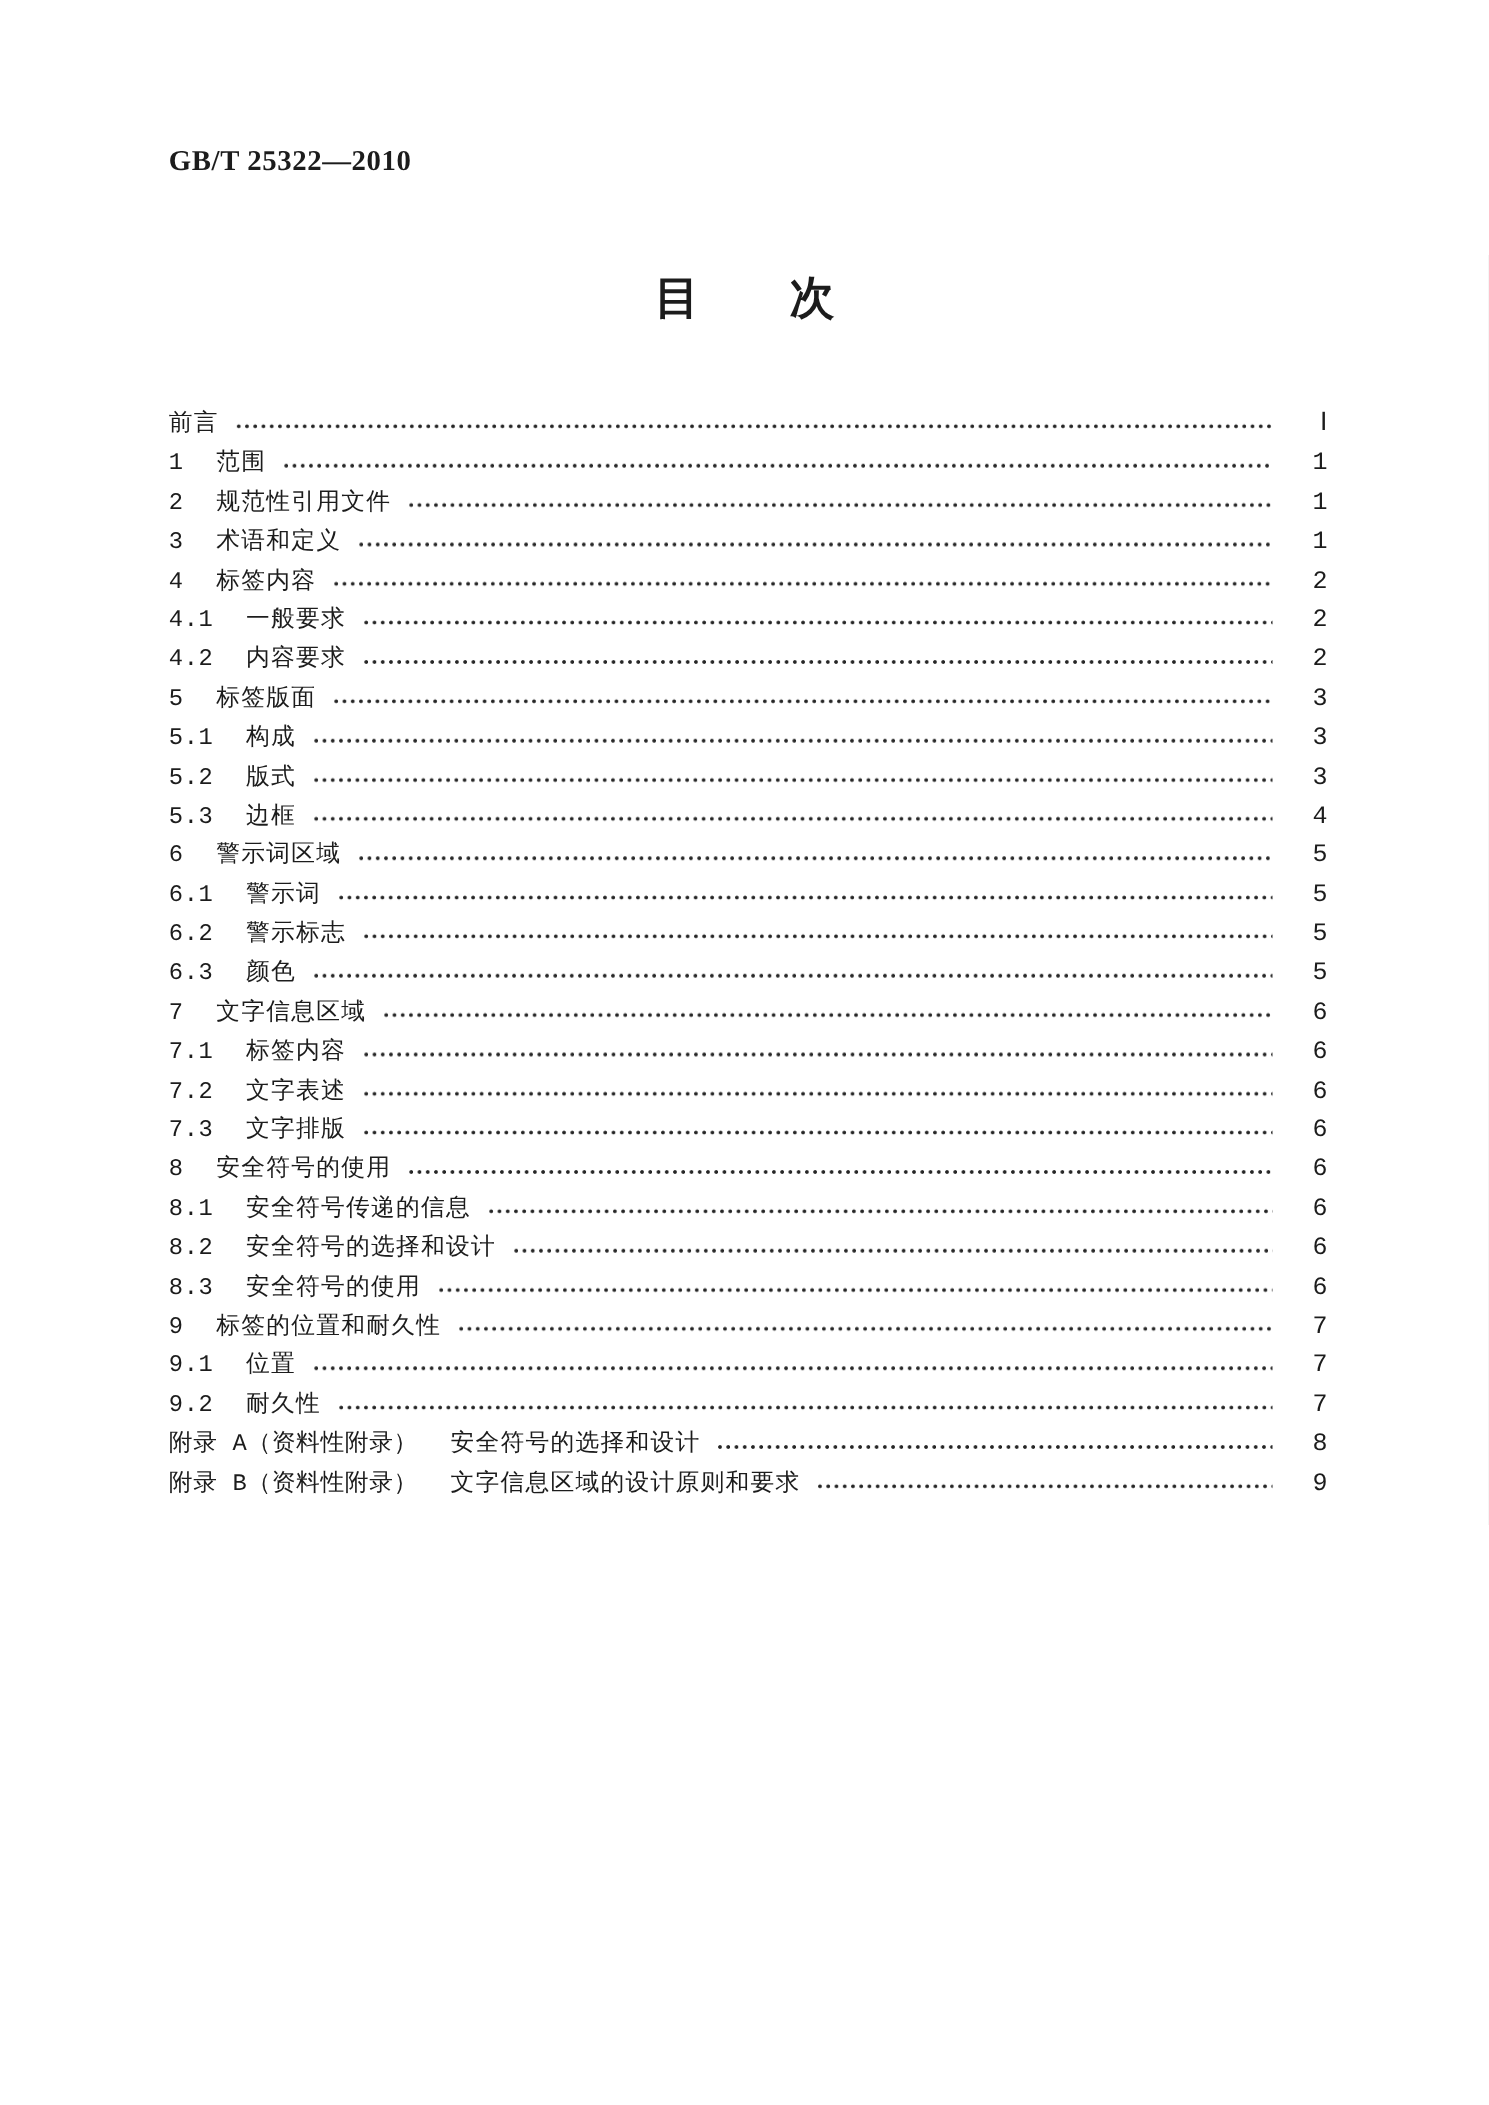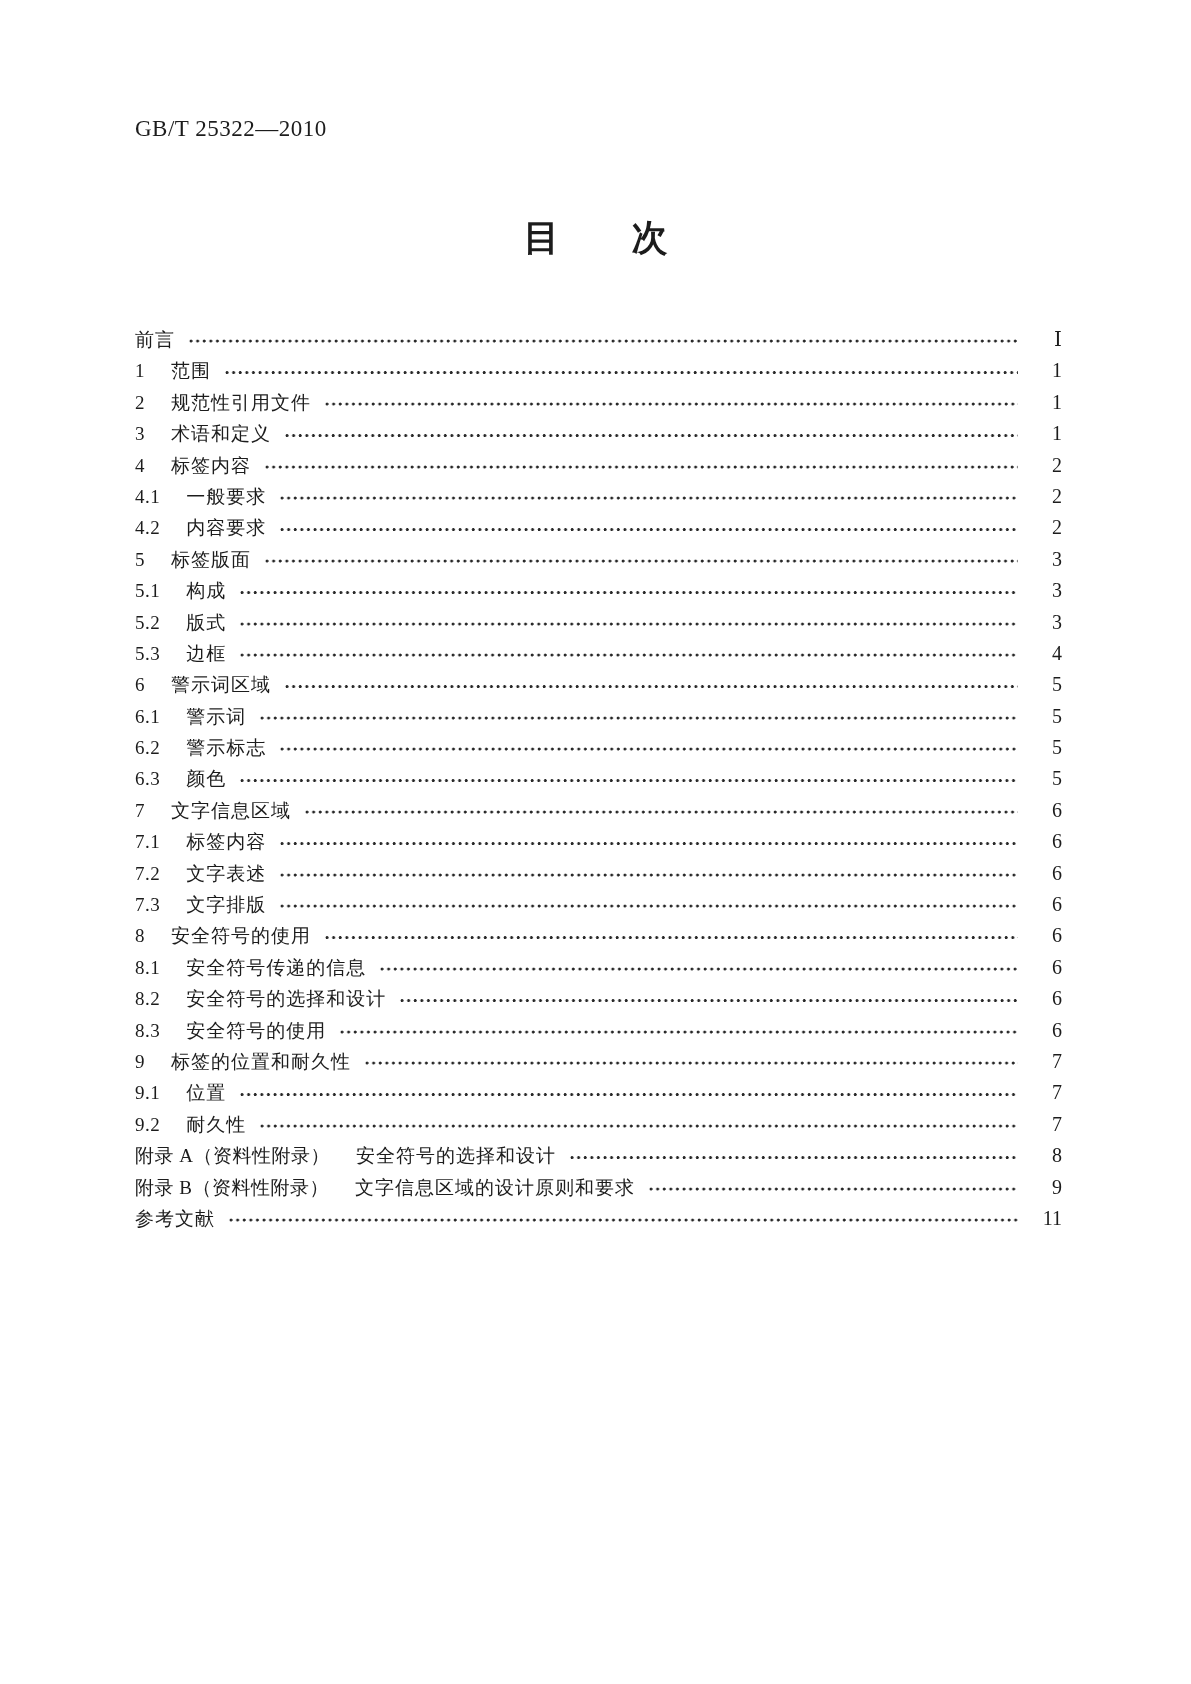--- a/index.html
+++ b/index.html
@@ -15,21 +15,21 @@
     background: #ffffff;
     font-family: "Liberation Serif", "DejaVu Serif", serif;
     color: #1c1c1c;
     overflow: hidden;
   }
   .doc-header {
     position: absolute;
     left: 135px;
     top: 116px;
     font-size: 23px;
-    font-weight: normal;
+    font-weight: bold;
     letter-spacing: 0.5px;
     white-space: pre;
   }
   .doc-title {
     position: absolute;
     left: 0;
     top: 214px;
     width: 100%;
     margin: 0;
     text-align: center;
@@ -42,20 +42,21 @@
     left: 135px;
     top: 324px;
     width: 927px;
   }
   .toc-row {
     display: flex;
     align-items: center;
     height: 31.4px;
     font-size: 19px;
     line-height: 31.4px;
+    font-family: Liberation Mono, monospace;
   }
   .toc-num {
     white-space: pre;
     letter-spacing: 0.5px;
   }
   .toc-num:not(:empty) {
     margin-right: 26px;
   }
   .toc-title {
     white-space: pre;
@@ -275,20 +276,14 @@
     <span class="toc-page">8</span>
   </div>
 
   <div class="toc-row">
     <span class="toc-num">附录 B（资料性附录）</span>
     <span class="toc-title">文字信息区域的设计原则和要求</span>
     <span class="leader"></span>
     <span class="toc-page">9</span>
   </div>
 
-  <div class="toc-row">
-    <span class="toc-num"></span>
-    <span class="toc-title">参考文献</span>
-    <span class="leader"></span>
-    <span class="toc-page">11</span>
-  </div>
 </div>
 </div>
 
 </body></html>

